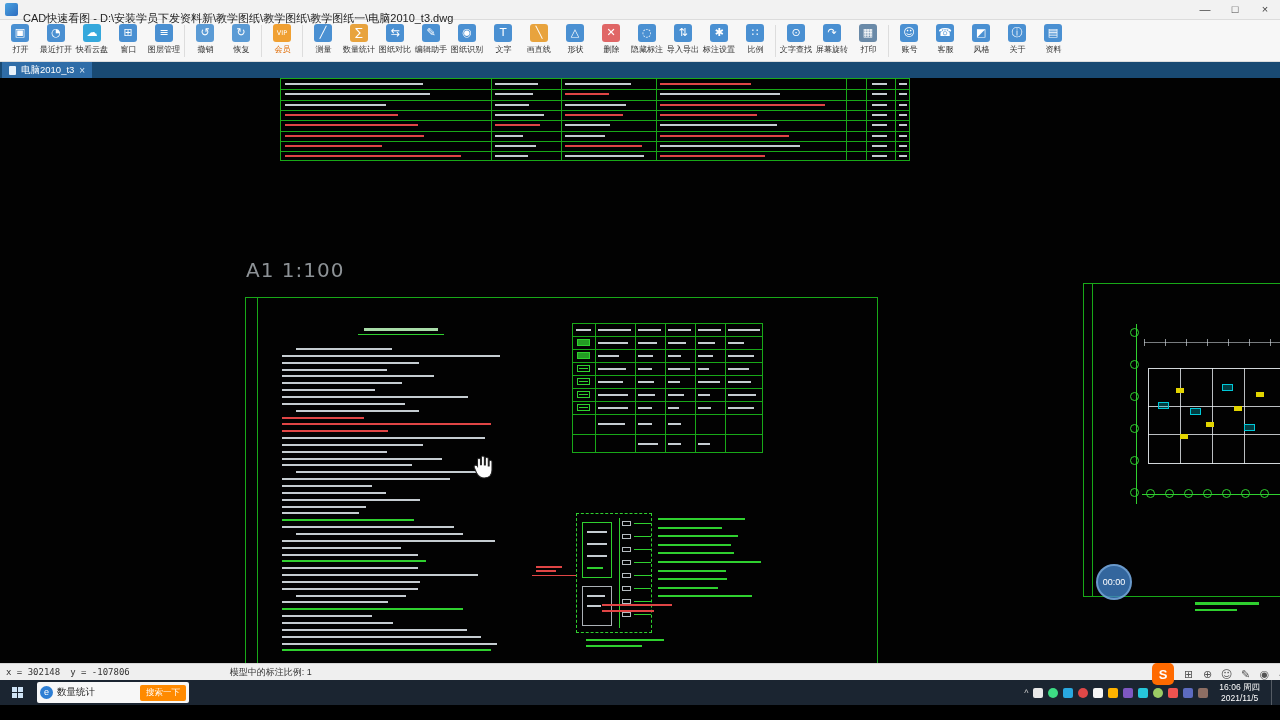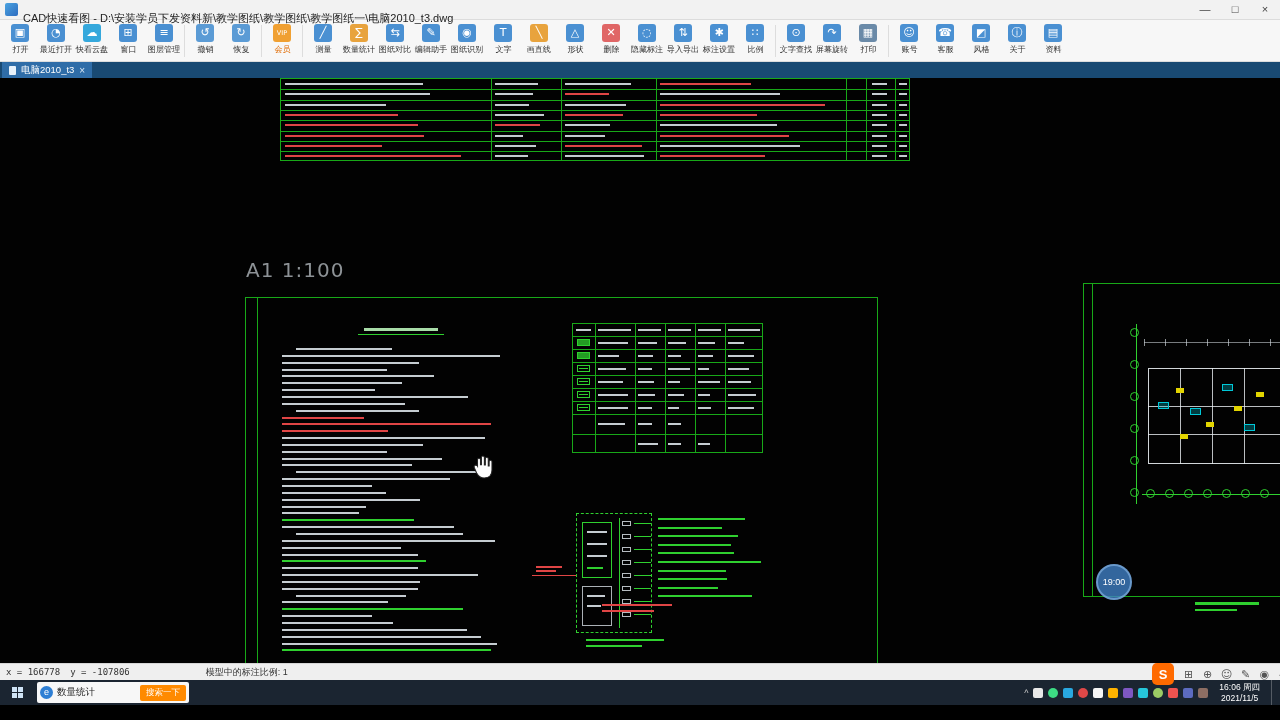--- a/index.html
+++ b/index.html
@@ -45,21 +45,21 @@
   .sheettabs{height:15px;background:#e4e4e4;display:flex;align-items:center;
     font-size:9px;color:#222;gap:4px;padding-left:6px;border-top:1px solid #cfcfcf;}
   .grid-ico{width:11px;height:11px;border:1px solid #888;
     background:linear-gradient(#888,#888) 0 5px/11px 1px no-repeat,
                linear-gradient(#888,#888) 5px 0/1px 11px no-repeat;}
   .stab{padding:0 10px;height:13px;line-height:12px;border:1px solid #b5b5b5;background:#d9d9d9;}
   .stab.active{background:#fcfcfc;}
   .statusbar{height:17px;background:#efefef;border-top:1px solid #d6d6d6;
     display:flex;align-items:center;font-size:9px;color:#333;}
   .coords{margin-left:6px;font-family:"DejaVu Sans Mono",monospace;display:flex;gap:10px;}
-  .scaletxt{margin-left:76px;text-align:right;}
+  .scaletxt{margin-left:100px;text-align:right;}
   .bottom-right{position:absolute;left:1152px;top:663px;display:flex;align-items:center;gap:8px;z-index:20;}
   .s-logo{width:22px;height:22px;border-radius:5px;background:#ff6a00;color:#fff;
     font-weight:bold;font-size:13px;display:flex;align-items:center;justify-content:center;}
   .mini-icons{display:flex;gap:6px;}
   .mini-ico{width:13px;height:13px;font-size:11px;line-height:13px;text-align:center;color:#555;
     font-family:"DejaVu Sans",sans-serif;}
 
   
   .taskbar{height:25px;background:#1b2531;display:flex;align-items:center;}
   .start{width:34px;height:25px;display:flex;align-items:center;justify-content:center;}
@@ -226,21 +226,21 @@
     <div class="doc-tab">
       <span class="doc-ico"></span>
       <span>电脑2010_t3</span>
       <span class="tab-close">×</span>
     </div>
   </div>
 
   <div id="canvas">
     <div class="a1-label">A1 1:100</div>
     <div class="rec-timer">
-      <span>19:00</span>
+      <span>00:00</span>
     </div>
     <svg class="hand-cursor" width="24" height="26" viewBox="0 0 24 26">
       <path d="M7.5 12V5.8c0-.9.7-1.6 1.5-1.6s1.5.7 1.5 1.6v5h.9V3.6c0-.9.7-1.6 1.5-1.6s1.5.7 1.5 1.6V11h.9V4.9c0-.9.7-1.6 1.5-1.6s1.5.7 1.5 1.6V12h.8V7.8c0-.9.7-1.5 1.5-1.5s1.4.6 1.4 1.5v8.2c0 5-3.2 8-7.8 8-3.9 0-5.8-1.7-7.6-5L4.4 14c-.6-1.1-.3-2.2.7-2.7.9-.4 1.9-.1 2.4.8z" fill="#fdfdfd" stroke="#222" stroke-width="1.1"></path>
     </svg>
   <div style="position: absolute; left: 280px; top: 0px; width: 630px; height: 83px; border: 1px solid rgb(24, 168, 24);">
         <div style="position: absolute; left: 210px; top: 0px; width: 1px; height: 100%; background: rgb(24, 168, 24);"></div>
         <div style="position: absolute; left: 280px; top: 0px; width: 1px; height: 100%; background: rgb(24, 168, 24);"></div>
         <div style="position: absolute; left: 375px; top: 0px; width: 1px; height: 100%; background: rgb(24, 168, 24);"></div>
         <div style="position: absolute; left: 565px; top: 0px; width: 1px; height: 100%; background: rgb(24, 168, 24);"></div>
         <div style="position: absolute; left: 585px; top: 0px; width: 1px; height: 100%; background: rgb(24, 168, 24);"></div>
@@ -505,21 +505,21 @@
         <div style="position: absolute; left: 165px; top: 55px; width: 1px; height: 7px; background: rgba(200, 206, 212, 0.7);"></div>
         <div style="position: absolute; left: 186px; top: 55px; width: 1px; height: 7px; background: rgba(200, 206, 212, 0.7);"></div>
       </div>
       <div style="position: absolute; left: 1195px; top: 524px; width: 64px; height: 3px; background: rgb(47, 208, 47);"></div>
       <div style="position: absolute; left: 1195px; top: 531px; width: 42px; height: 2px; background: rgb(47, 208, 47);"></div>
     </div>
 
 
   <div class="statusbar">
     <div class="coords">
-      <span>x = 166778</span>
+      <span>x = 302148</span>
       <span>y = -107806</span>
     </div>
     <div class="scaletxt">模型中的标注比例: 1</div>
   </div>
 
   <div class="bottom-right">
     <div class="s-logo">S</div>
     <div class="mini-icons" id="statusIcons">
         <div class="mini-ico">⊞</div>
         <div class="mini-ico">⊕</div>

